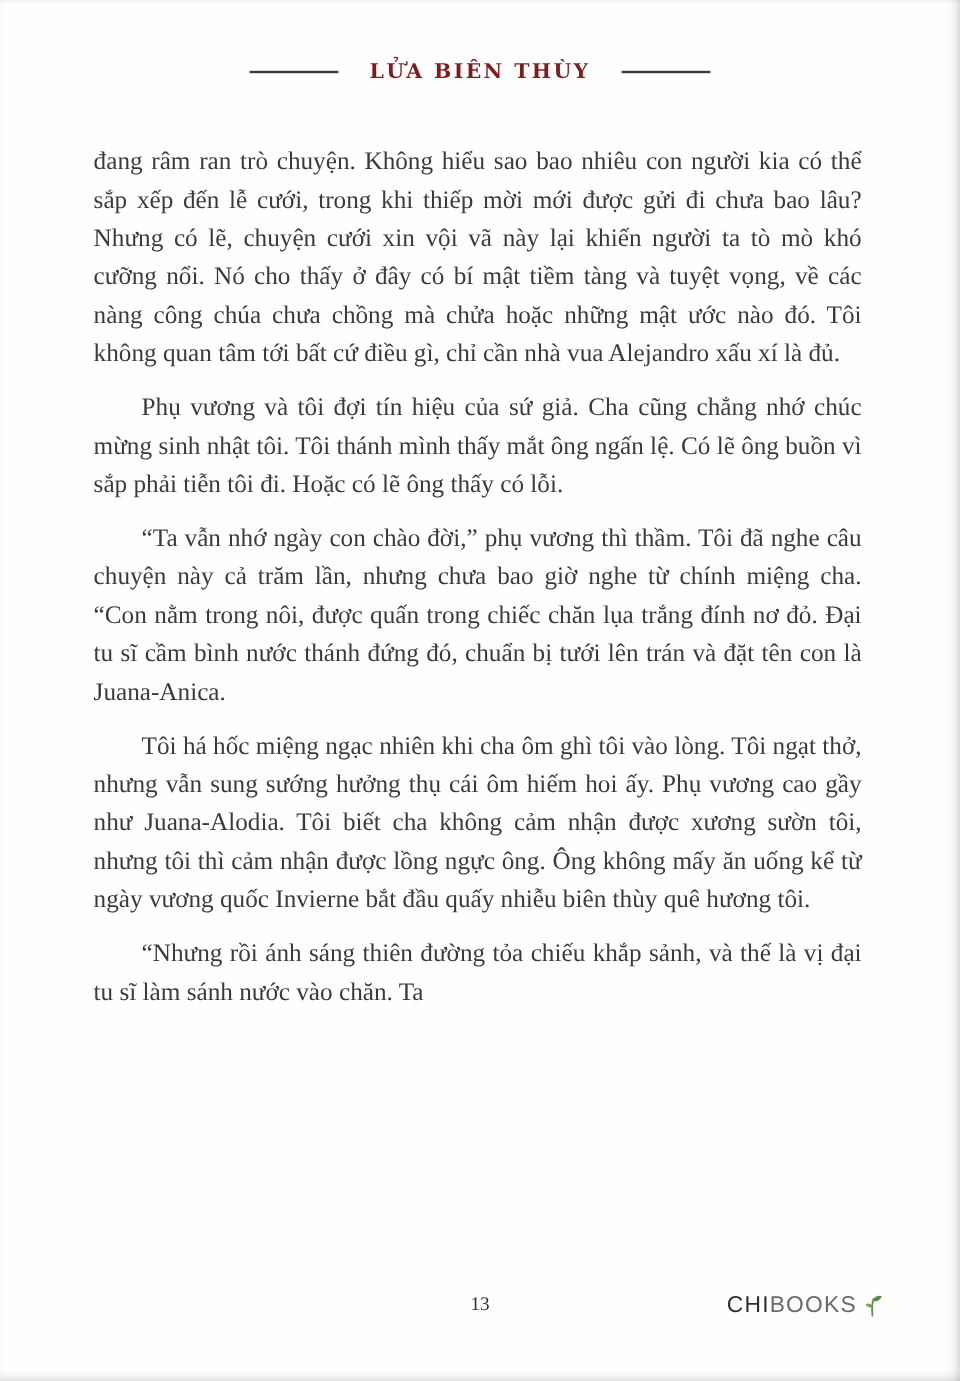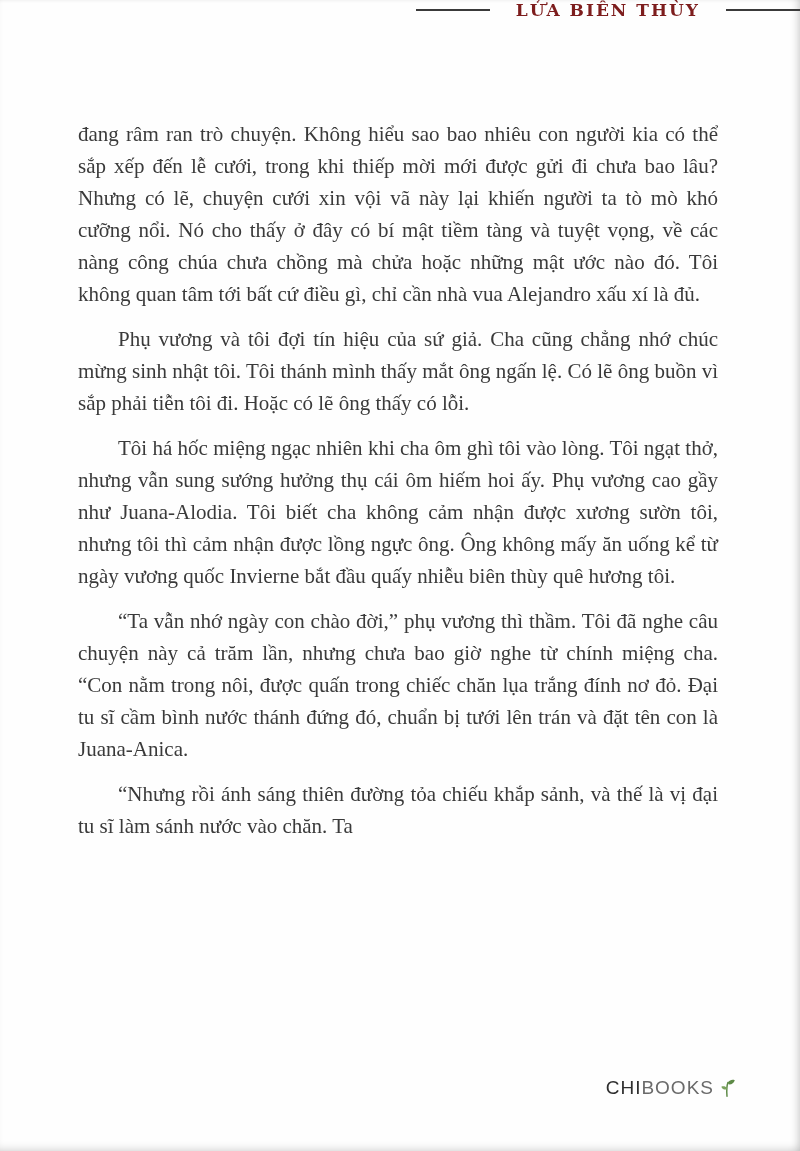--- a/index.html
+++ b/index.html
@@ -15,22 +15,23 @@
     background: #fefefe;
     box-shadow: inset -7px 0 9px -5px rgba(0,0,0,0.18),
                 inset 0 -7px 9px -5px rgba(0,0,0,0.14),
                 inset 0 3px 5px -4px rgba(0,0,0,0.08);
     overflow: hidden;
     font-family: "Liberation Serif", serif;
   }
   .page-header {
     display: flex;
     align-items: center;
-    justify-content: flex-end;
+    justify-content: center;
     gap: 26px;
+    padding-top: 50px;
   }
   .header-rule {
     display: inline-block;
     width: 74px;
     height: 2px;
     background: #3a3a3a;
   }
   .book-title {
     margin: 0;
     font-family: "DejaVu Serif", serif;
@@ -105,26 +106,27 @@
 
   <header class="page-header">
     <span class="header-rule"></span>
     <h1 class="book-title">LỬA BIÊN THÙY</h1>
     <span class="header-rule"></span>
   </header>
 
   <main class="body-text">
     <p>đang râm ran trò chuyện. Không hiểu sao bao nhiêu con người kia có thể sắp xếp đến lễ cưới, trong khi thiếp mời mới được gửi đi chưa bao lâu? Nhưng có lẽ, chuyện cưới xin vội vã này lại khiến người ta tò mò khó cưỡng nổi. Nó cho thấy ở đây có bí mật tiềm tàng và tuyệt vọng, về các nàng công chúa chưa chồng mà chửa hoặc những mật ước nào đó. Tôi không quan tâm tới bất cứ điều gì, chỉ cần nhà vua Alejandro xấu xí là đủ.</p>
     <p class="indent">Phụ vương và tôi đợi tín hiệu của sứ giả. Cha cũng chẳng nhớ chúc mừng sinh nhật tôi. Tôi thánh mình thấy mắt ông ngấn lệ. Có lẽ ông buồn vì sắp phải tiễn tôi đi. Hoặc có lẽ ông thấy có lỗi.</p>
+    <p class="indent">“Ta vẫn nhớ ngày con chào đời,” phụ vương thì thầm. Tôi đã nghe câu chuyện này cả trăm lần, nhưng chưa bao giờ nghe từ chính miệng cha. “Con nằm trong nôi, được quấn trong chiếc chăn lụa trắng đính nơ đỏ. Đại tu sĩ cầm bình nước thánh đứng đó, chuẩn bị tưới lên trán và đặt tên con là Juana-Anica.</p>
     <p class="indent">Tôi há hốc miệng ngạc nhiên khi cha ôm ghì tôi vào lòng. Tôi ngạt thở, nhưng vẫn sung sướng hưởng thụ cái ôm hiếm hoi ấy. Phụ vương cao gầy như Juana-Alodia. Tôi biết cha không cảm nhận được xương sườn tôi, nhưng tôi thì cảm nhận được lồng ngực ông. Ông không mấy ăn uống kể từ ngày vương quốc Invierne bắt đầu quấy nhiễu biên thùy quê hương tôi.</p>
-    <p class="indent">“Ta vẫn nhớ ngày con chào đời,” phụ vương thì thầm. Tôi đã nghe câu chuyện này cả trăm lần, nhưng chưa bao giờ nghe từ chính miệng cha. “Con nằm trong nôi, được quấn trong chiếc chăn lụa trắng đính nơ đỏ. Đại tu sĩ cầm bình nước thánh đứng đó, chuẩn bị tưới lên trán và đặt tên con là Juana-Anica.</p>
     <p class="indent">“Nhưng rồi ánh sáng thiên đường tỏa chiếu khắp sảnh, và thế là vị đại tu sĩ làm sánh nước vào chăn. Ta</p>
   </main>
 
   <footer class="page-footer">
+    <div class="page-number">13</div>
     <div class="publisher-logo">
       <span class="publisher-bold">CHI</span>
         <span class="publisher-light">BOOKS</span>
       <svg class="leaf-icon" viewBox="0 0 24 24" aria-hidden="true">
         <path d="M12 21 C 11.5 15, 11.5 10, 13 6" stroke="#5d8a46" stroke-width="1.6" fill="none" stroke-linecap="round"></path>
         <path d="M13 6 C 15 3, 18 2.5, 20.5 3.5 C 19.5 6.5, 17 8.5, 13.5 8 Z" fill="#5d8a46"></path>
         <path d="M12.2 12 C 10.5 10, 8 9.5, 5.8 10.5 C 6.8 13, 9.2 14.3, 12 13.5 Z" fill="#7aa25e"></path>
       </svg>
     </div>
   </footer>

